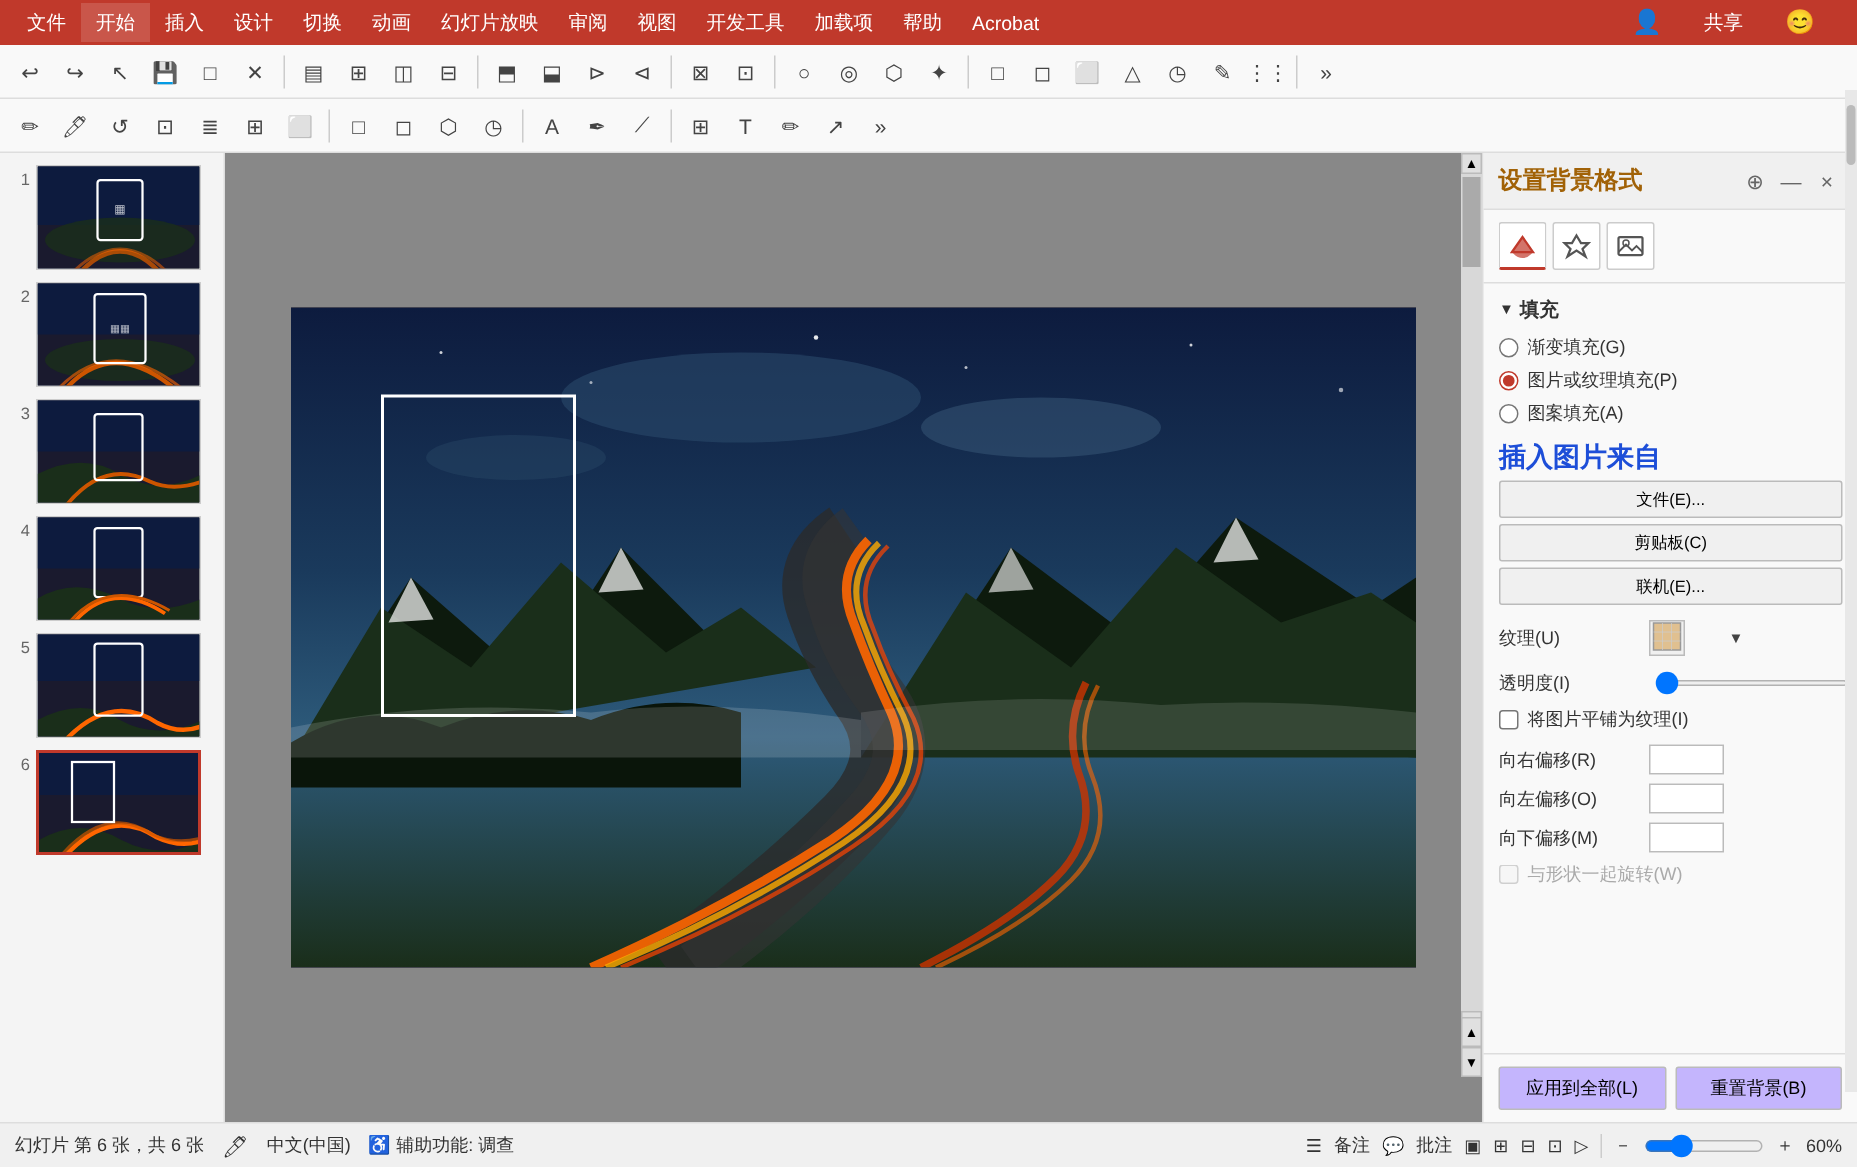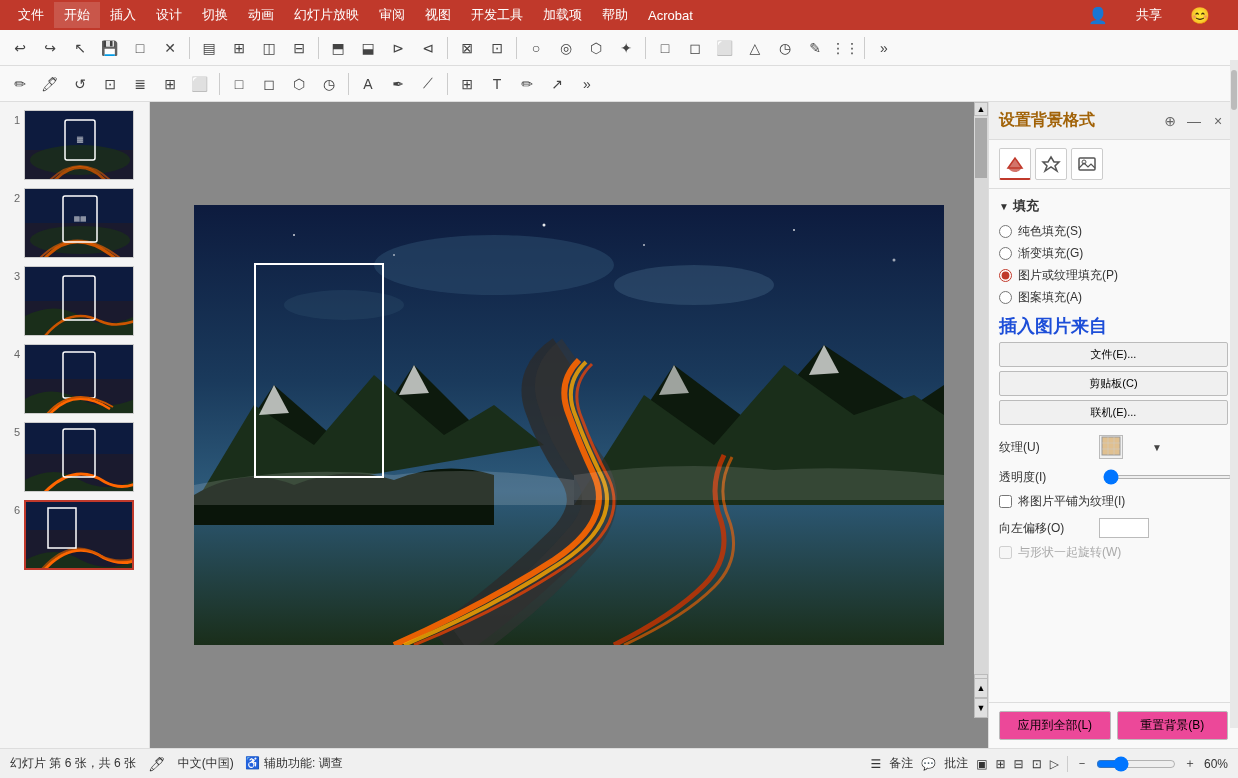--- a/index.html
+++ b/index.html
@@ -65,21 +65,21 @@
 
     
     .status-bar { height: 30px; background: #f0f0f0; border-top: 1px solid #ddd; display: flex; align-items: center; padding: 0 10px; gap: 12px; font-size: 12px; color: #333; }
     .status-right { margin-left: auto; display: flex; align-items: center; gap: 8px; }
 
     
     .thumb-dark { background: linear-gradient(135deg, #0d1b3e 0%, #1a3a5c 40%, #1a2e1a 70%, #0d1a0d 100%); }
 
     
     .panel-bottom { padding: 8px 10px; border-top: 1px solid #ddd; display: flex; gap: 6px; }
-    .panel-bottom-btn { flex: 1; padding: 5px 4px; font-size: 12px; border: 1px solid #bbb; background: #ec4899; cursor: pointer; border-radius: 2px; text-align: center; }
+    .panel-bottom-btn { flex: 1; padding: 5px 4px; font-size: 12px; border: 1px solid #bbb; background: #c4b5fd; cursor: pointer; border-radius: 2px; text-align: center; }
 
     .panel-scroll-area { flex: 1; overflow-y: auto; }
 
     
     .v-scrollbar { position: absolute; right: 0; top: 0; bottom: 60px; width: 14px; background: #d0d0d0; display: flex; flex-direction: column; align-items: center; }
     .v-scrollbar-up { width: 14px; height: 14px; background: #e0e0e0; border: 1px solid #bbb; cursor: pointer; display: flex; align-items: center; justify-content: center; font-size: 9px; }
     .v-scrollbar-track { flex: 1; width: 100%; background: #d8d8d8; }
     .v-scrollbar-thumb { width: 12px; height: 60px; background: #aaa; margin: 2px auto; }
     .v-scrollbar-down { width: 14px; height: 14px; background: #e0e0e0; border: 1px solid #bbb; cursor: pointer; display: flex; align-items: center; justify-content: center; font-size: 9px; }
 
@@ -378,24 +378,20 @@
       <div class="panel-body">
 
         <div class="section-header">
           <span class="section-arrow">▼</span>
           <span>填充</span>
         </div>
 
         <div class="radio-group">
           <label class="radio-item">
             <input type="radio" name="fill-type" style="">
-            <span>纯色填充(S)</span>
-          </label>
-          <label class="radio-item">
-            <input type="radio" name="fill-type" style="">
             <span>渐变填充(G)</span>
           </label>
           <label class="radio-item">
             <input type="radio" name="fill-type" checked="" style="">
             <span>图片或纹理填充(P)</span>
           </label>
           <label class="radio-item">
             <input type="radio" name="fill-type" style="">
             <span>图案填充(A)</span>
           </label>
@@ -428,26 +424,34 @@
           <input type="range" min="0" max="100" value="0" class="prop-slider" style="flex: 1 1 0%; margin: 0px 4px;">
           <input type="text" class="prop-input" style="">
         </div>
 
         <label class="checkbox-item">
           <input type="checkbox" style="">
           <span>将图片平铺为纹理(I)</span>
         </label>
 
 
+        <div class="prop-row">
+          <span class="prop-label">向右偏移(R)</span>
+          <input type="text" class="prop-input" style="">
+        </div>
 
         <div class="prop-row">
           <span class="prop-label">向左偏移(O)</span>
           <input type="text" class="prop-input" style="">
         </div>
 
+        <div class="prop-row">
+          <span class="prop-label">向下偏移(M)</span>
+          <input type="text" class="prop-input" style="">
+        </div>
 
         <label class="checkbox-item disabled-text">
           <input type="checkbox" disabled="" style="">
           <span>与形状一起旋转(W)</span>
         </label>
       </div>
     </div>
 
     <div style="position:absolute; right:0; top:60px; bottom:50px; width:8px; background:#e8e8e8;">
       <div style="width:6px; height:40px; background:#bbb; margin:auto; margin-top:10px; border-radius:3px;"></div>

